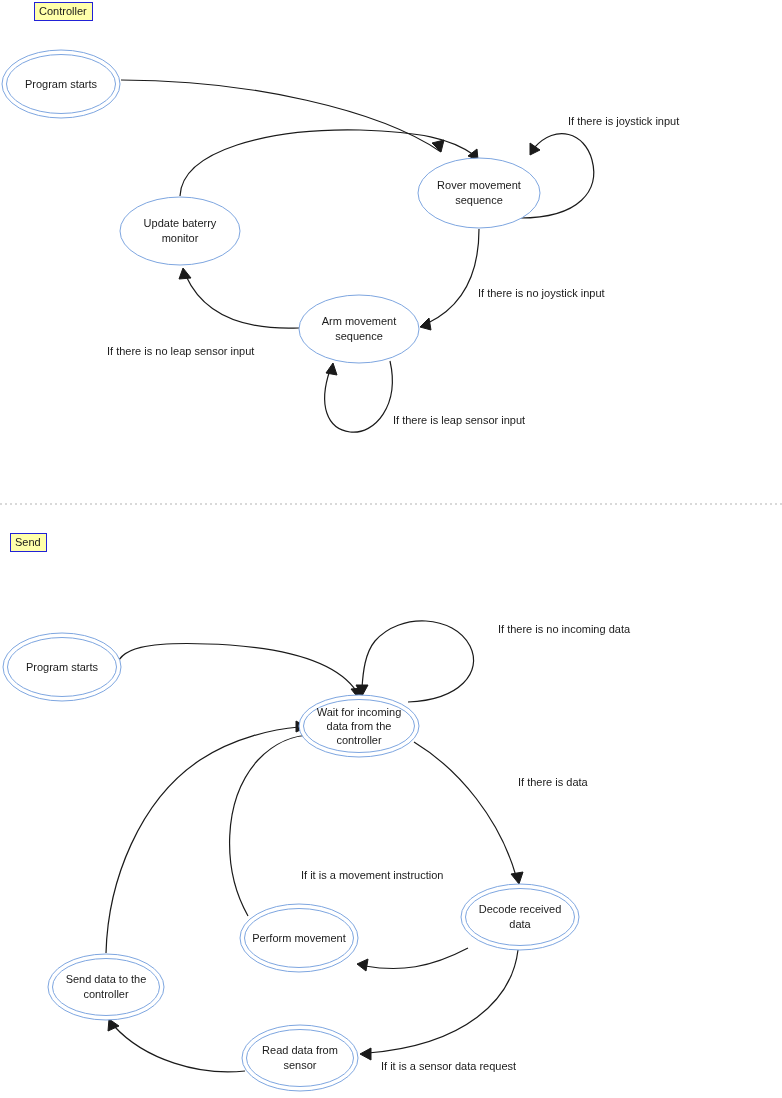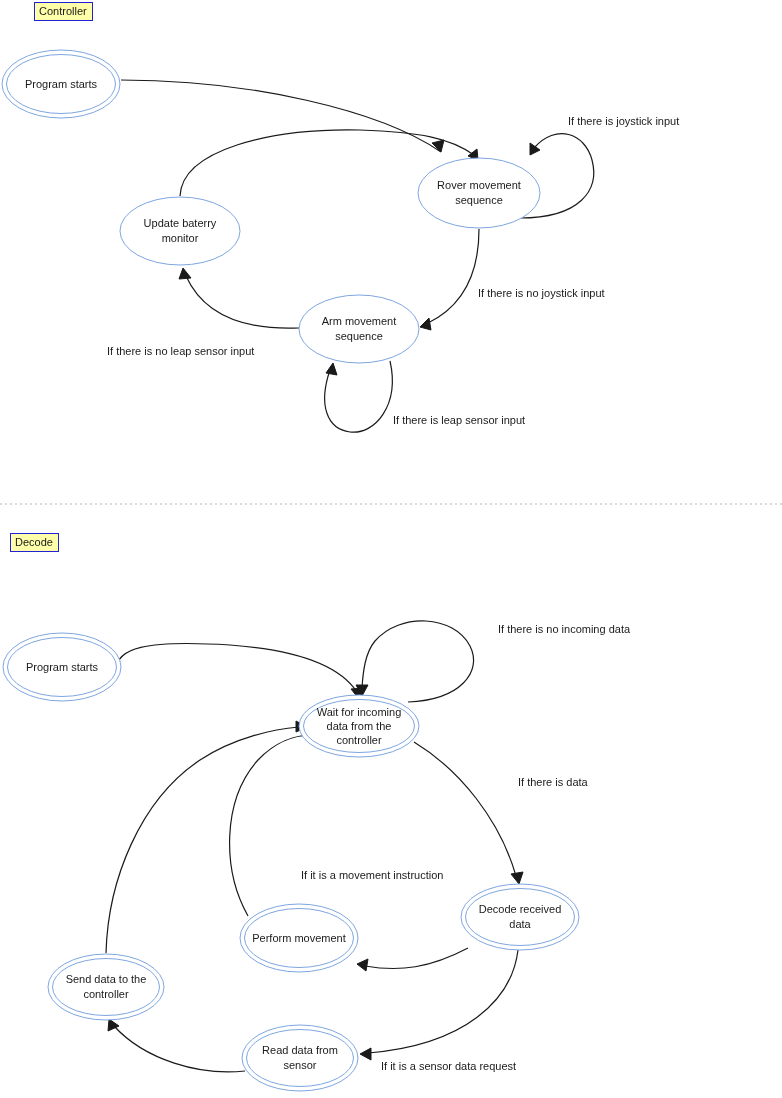--- a/index.html
+++ b/index.html
@@ -83,21 +83,21 @@
   #tag-controller { left: 34px; top: 2px; }
   #tag-rover { left: 10px; top: 533px; }
 </style>
 </head>
 <body>
 
 <div id="diagram-root">
 
   <div class="section-tag" id="tag-controller">Controller</div>
 
-  <div class="section-tag" id="tag-rover">Decode</div>
+  <div class="section-tag" id="tag-rover">Send</div>
 
   <svg class="canvas" viewBox="0 0 782 1098" xmlns="http://www.w3.org/2000/svg">
 
     <g>
 
       <path class="edge-path" d="M 121 80 C 250 80, 380 110, 441 152"></path>
       <polygon class="arrow-head" points="441,152 432,143 444,140"></polygon>
 
       <path class="edge-path" d="M 180 196 C 182 150, 270 128, 360 130 C 420 132, 450 138, 474 155"></path>
       <polygon class="arrow-head" points="478,160 468,156 477,149"></polygon>

